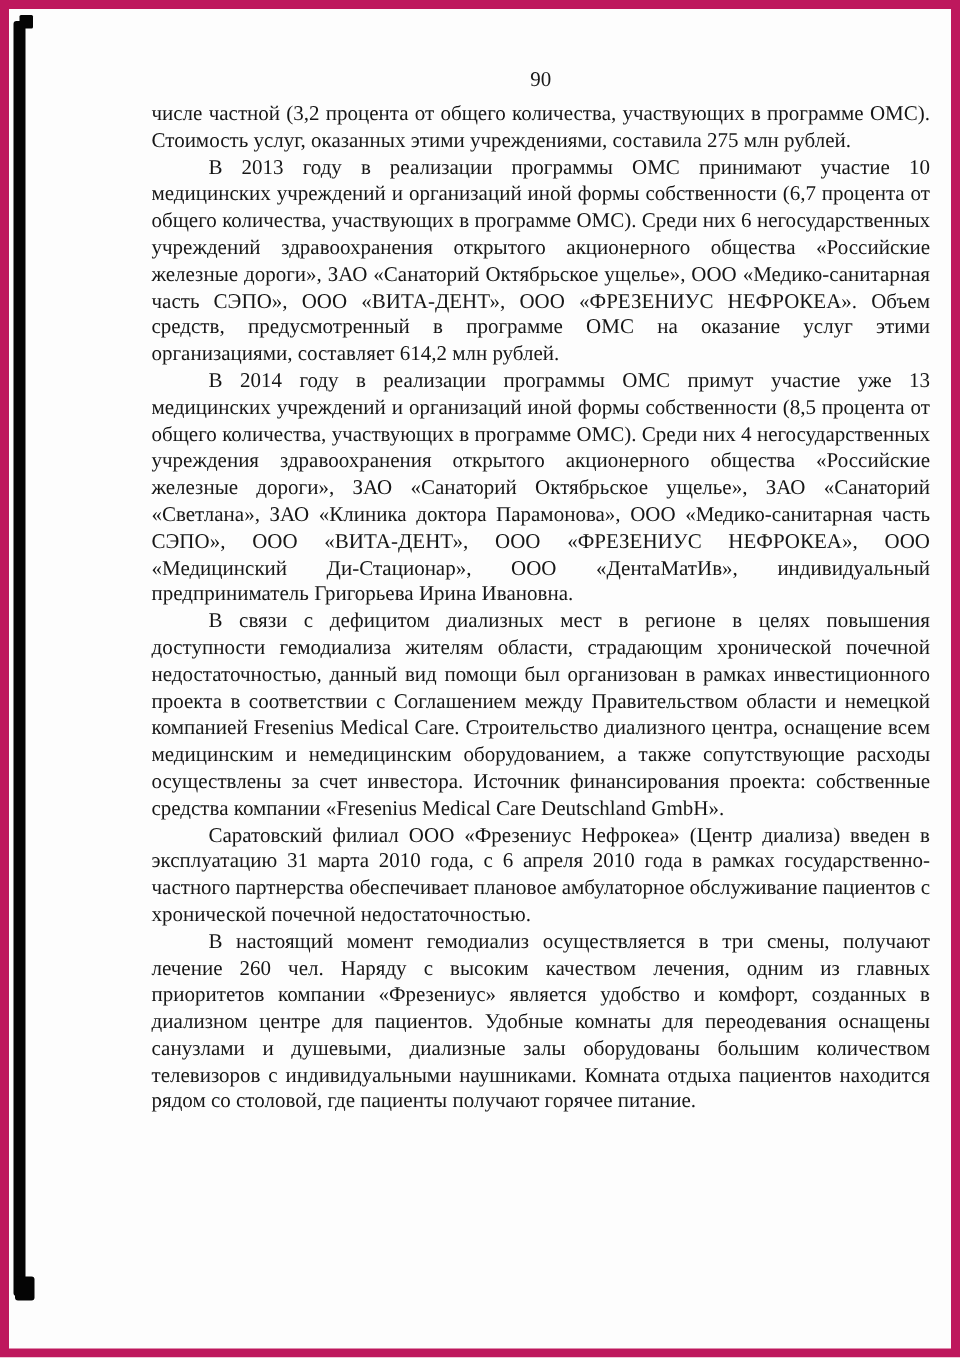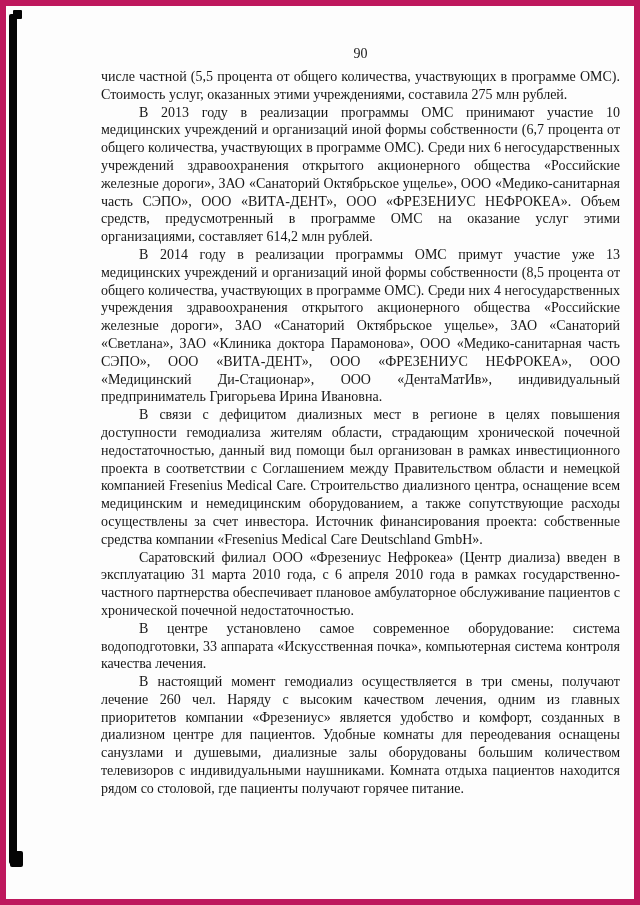--- a/index.html
+++ b/index.html
@@ -79,22 +79,21 @@
 
 <div class="page">
 
   <div class="scan-bar"></div>
   <div class="scan-mark-top"></div>
   <div class="scan-mark-bottom"></div>
 
   <div class="page-number">90</div>
 
   <div class="text-block">
-    <p class="no-indent">числе частной (5,5 процента от общего количества, участвующих в программе ОМС). Стоимость услуг, оказанных этими учреждениями, составила 275 млн рублей.</p>
+    <p class="no-indent">числе частной (3,2 процента от общего количества, участвующих в программе ОМС). Стоимость услуг, оказанных этими учреждениями, составила 275 млн рублей.</p>
     <p>В 2013 году в реализации программы ОМС принимают участие 10 медицинских учреждений и организаций иной формы собственности (6,7 процента от общего количества, участвующих в программе ОМС). Среди них 6 негосударственных учреждений здравоохранения открытого акционерного общества «Российские железные дороги», ЗАО «Санаторий Октябрьское ущелье», ООО «Медико-санитарная часть СЭПО», ООО «ВИТА-ДЕНТ», ООО «ФРЕЗЕНИУС НЕФРОКЕА». Объем средств, предусмотренный в программе ОМС на оказание услуг этими организациями, составляет 614,2 млн рублей.</p>
     <p>В 2014 году в реализации программы ОМС примут участие уже 13 медицинских учреждений и организаций иной формы собственности (8,5 процента от общего количества, участвующих в программе ОМС). Среди них 4 негосударственных учреждения здравоохранения открытого акционерного общества «Российские железные дороги», ЗАО «Санаторий Октябрьское ущелье», ЗАО «Санаторий «Светлана», ЗАО «Клиника доктора Парамонова», ООО «Медико-санитарная часть СЭПО», ООО «ВИТА-ДЕНТ», ООО «ФРЕЗЕНИУС НЕФРОКЕА», ООО «Медицинский Ди-Стационар», ООО «ДентаМатИв», индивидуальный предприниматель Григорьева Ирина Ивановна.</p>
     <p>В связи с дефицитом диализных мест в регионе в целях повышения доступности гемодиализа жителям области, страдающим хронической почечной недостаточностью, данный вид помощи был организован в рамках инвестиционного проекта в соответствии с Соглашением между Правительством области и немецкой компанией Fresenius Medical Care. Строительство диализного центра, оснащение всем медицинским и немедицинским оборудованием, а также сопутствующие расходы осуществлены за счет инвестора. Источник финансирования проекта: собственные средства компании «Fresenius Medical Care Deutschland GmbH».</p>
     <p>Саратовский филиал ООО «Фрезениус Нефрокеа» (Центр диализа) введен в эксплуатацию 31 марта 2010 года, с 6 апреля 2010 года в рамках государственно-частного партнерства обеспечивает плановое амбулаторное обслуживание пациентов с хронической почечной недостаточностью.</p>
-    <p>В центре установлено самое современное оборудование: система водоподготовки, 33 аппарата «Искусственная почка», компьютерная система контроля качества лечения.</p>
     <p>В настоящий момент гемодиализ осуществляется в три смены, получают лечение 260 чел. Наряду с высоким качеством лечения, одним из главных приоритетов компании «Фрезениус» является удобство и комфорт, созданных в диализном центре для пациентов. Удобные комнаты для переодевания оснащены санузлами и душевыми, диализные залы оборудованы большим количеством телевизоров с индивидуальными наушниками. Комната отдыха пациентов находится рядом со столовой, где пациенты получают горячее питание.</p>
   </div>
 
 </div>
 
 </body></html>

